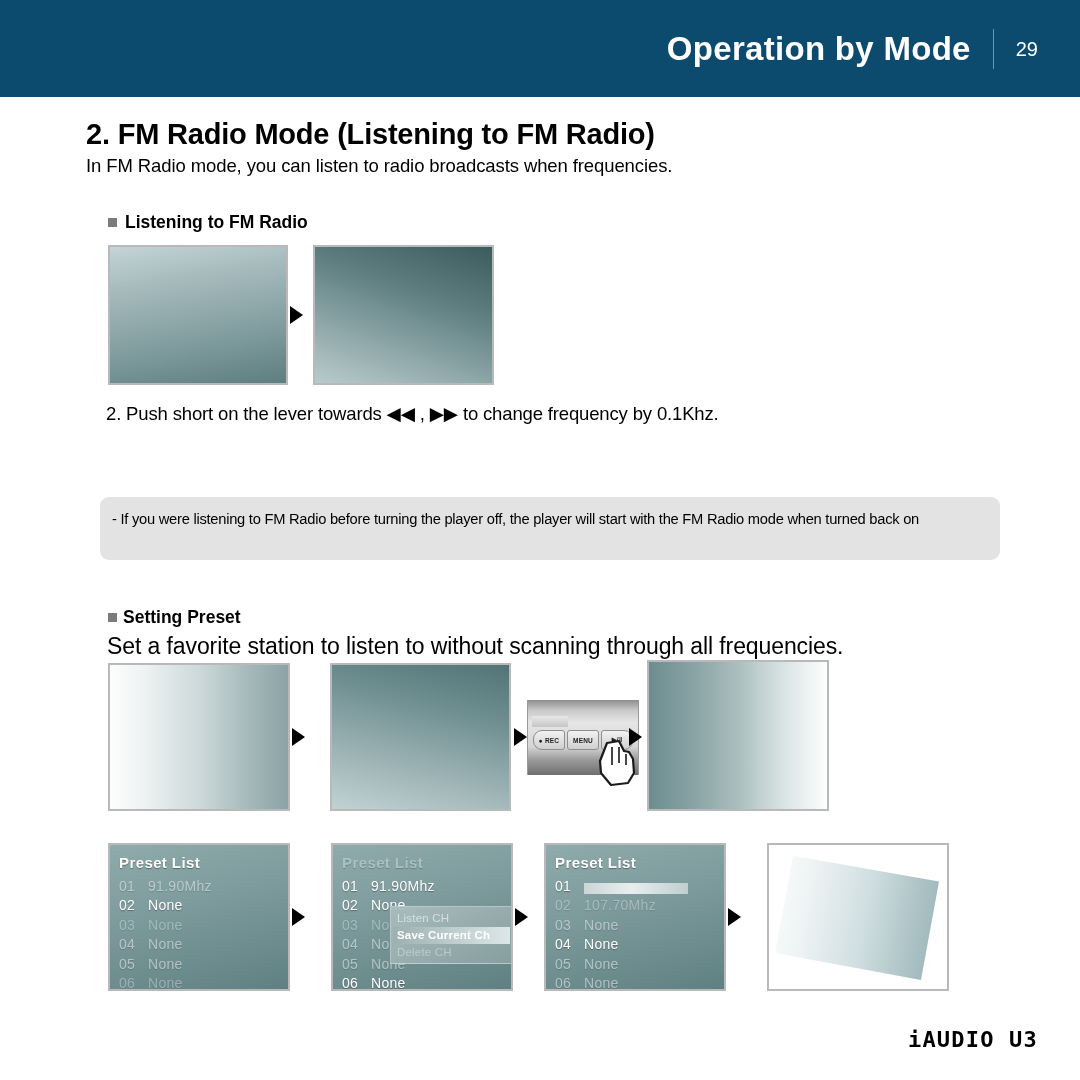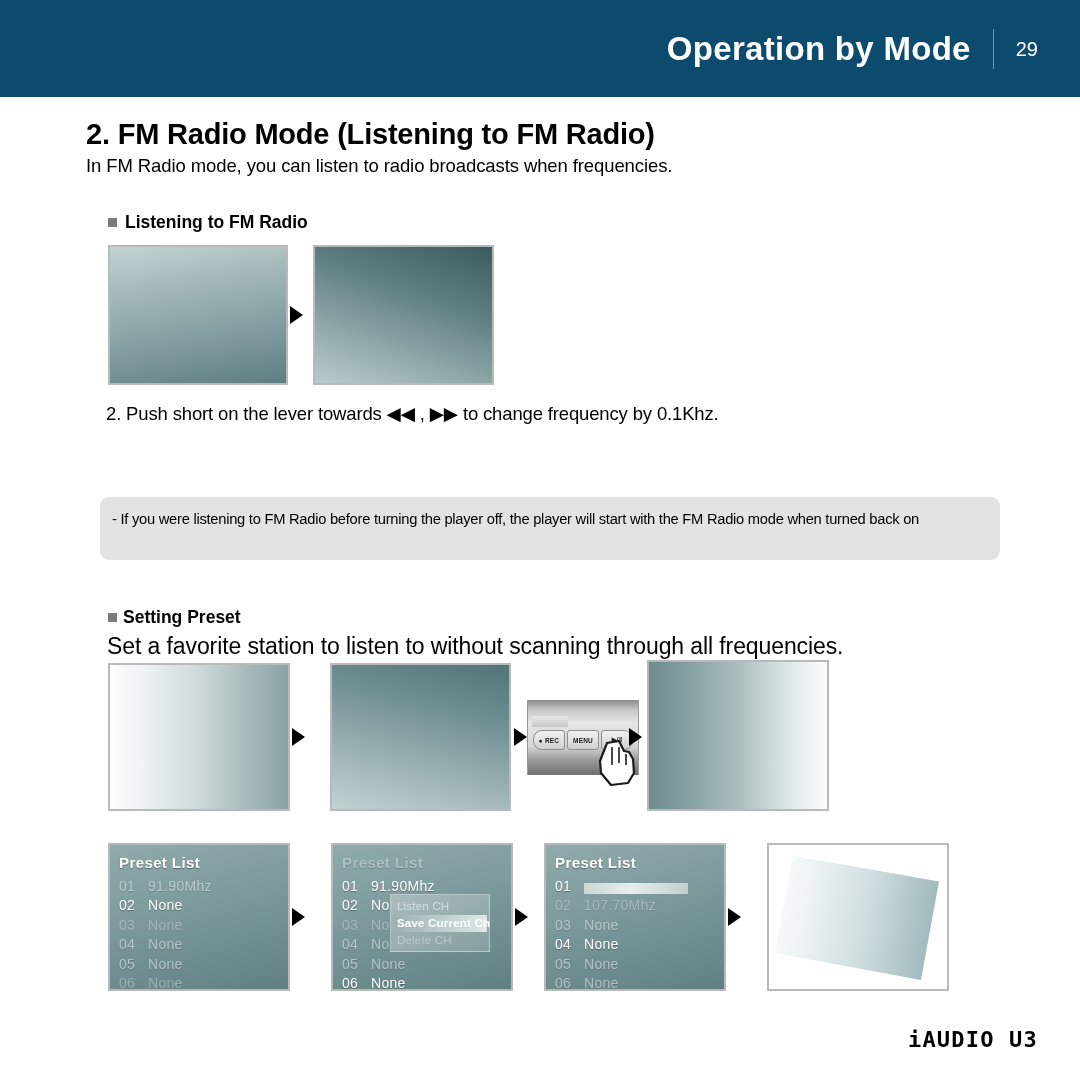--- a/index.html
+++ b/index.html
@@ -200,22 +200,22 @@
     width: 104px;
     height: 11px;
     background: linear-gradient(90deg,#d3dcdd,#f4f7f7 45%,#c8d4d4);
     opacity: .9;
   }
 
   
   .popup {
     position: absolute;
     left: 57px;
-    top: 49px;
-    width: 100px;
+    top: 61px;
+    width: 123px;
     height: 58px;
     background: linear-gradient(150deg, rgba(172,190,191,.93), rgba(136,160,161,.93));
     border: 1px solid rgba(214,226,226,.55);
     box-sizing: border-box;
     padding: 3px 2px;
   }
   .popup-item {
     font-size: 11.5px;
     color: #e9f0f0;
     height: 17px;

